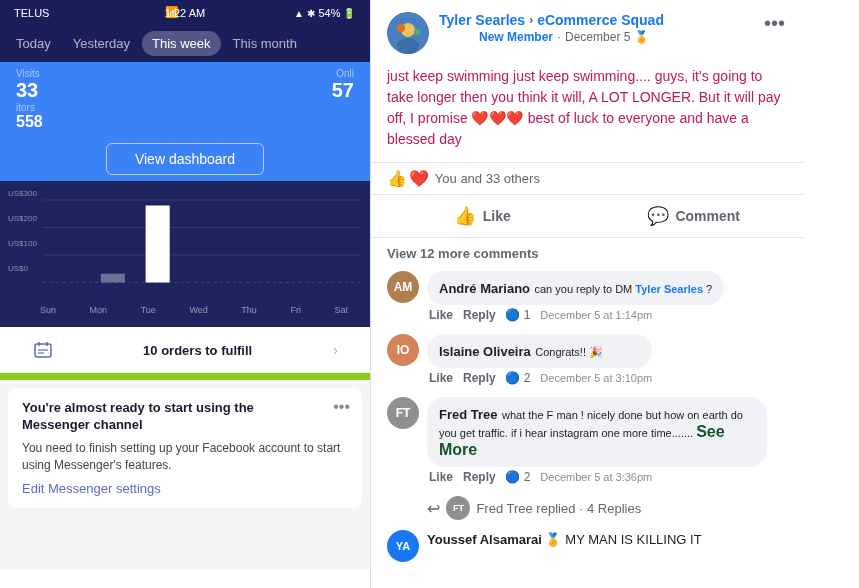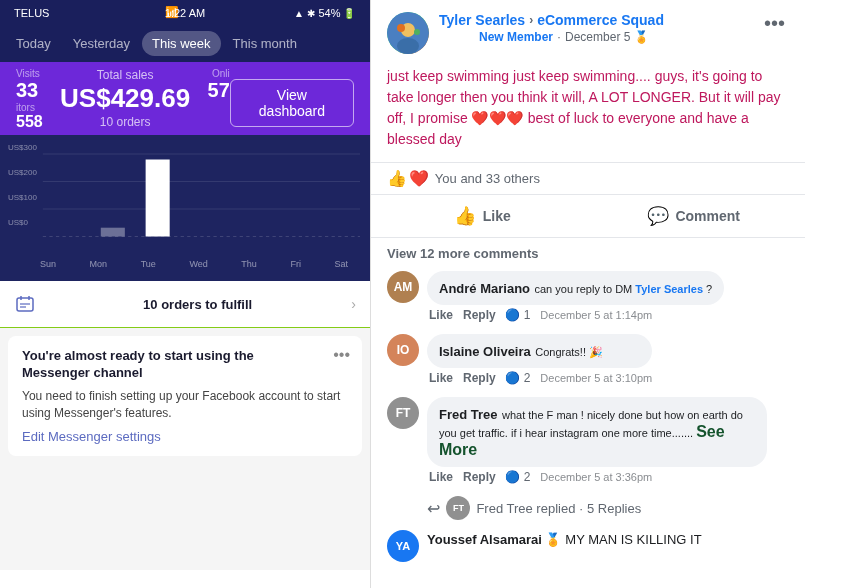--- a/index.html
+++ b/index.html
@@ -50,24 +50,24 @@
       font-weight: 400;
     }
     .nav-tab.active {
       background: rgba(255,255,255,0.25);
       color: #fff;
       font-weight: 500;
     }
 
     
     .sales-summary {
-      background: #6d28d9;
+      background: #3b82f6;
       padding: 6px 16px 0;
       display: flex;
-      flex-direction: row;
+      flex-direction: column;
       align-items: center;
       position: relative;
     }
     .sales-summary-row {
       display: flex;
       justify-content: space-between;
       width: 100%;
       margin-bottom: 4px;
     }
     .side-stat {
@@ -126,22 +126,22 @@
       background: #f5f5f5;
       flex: 1;
       display: flex;
       flex-direction: column;
     }
     .orders-fulfill-row {
       background: #fff;
       display: flex;
       align-items: center;
       justify-content: space-between;
-      padding: 12px 14px;
-      border-bottom: 1px solid #84cc16;
+      padding: 12px 32px;
+      border-bottom: 7px solid #84cc16;
     }
     .orders-fulfill-row .left-icon {
       width: 22px;
       height: 22px;
       margin-right: 8px;
       display: flex;
       align-items: center;
       justify-content: center;
     }
     .orders-fulfill-text { font-size: 13px; color: #1a1a2e; }
@@ -408,25 +408,20 @@
     <span class="nav-tab">This month</span>
   </div>
 
   <div class="sales-summary">
     <div class="sales-summary-row">
       <div class="side-stat">
         <div class="label">Visits</div>
         <div class="value">33</div>
         <div class="label">itors</div>
         <div class="value" style="font-size:16px;">558</div>
-      </div>
-      <div class="center-block">
-        <div class="total-sales-label">Total sales</div>
-        <div class="total-amount">US$429.69</div>
-        <div class="orders-count">10 orders</div>
       </div>
       <div class="side-stat" style="text-align:right;">
         <div class="label">Onli</div>
         <div class="value">57</div>
       </div>
     </div>
     <button class="view-dashboard-btn">View dashboard</button>
   </div>
 
   <div class="chart-area">
@@ -604,21 +599,21 @@
           </span>
           <span class="comment-time">December 5 at 3:36pm</span>
         </div>
       </div>
     </div>
 
     <div class="comment-reply">
       <div style="display:flex;align-items:center;gap:6px;">
         <span style="font-size:16px;color:#606770;">↩</span>
         <div class="comment-avatar" style="background:#909090;width:24px;height:24px;font-size:9px;">FT</div>
-        <span style="font-size:13px;color:#606770;cursor:pointer;">Fred Tree replied · 5 Replies</span>
+        <span style="font-size:13px;color:#606770;cursor:pointer;">Fred Tree replied · 4 Replies</span>
       </div>
     </div>
 
     <div class="youssef-row">
       <div class="youssef-avatar">YA</div>
       <div>
         <span class="comment-author">
           <span>Youssef Alsamarai</span>
           <span>🏅</span>
         </span>

